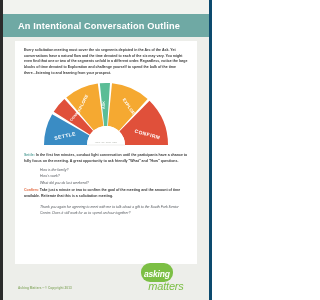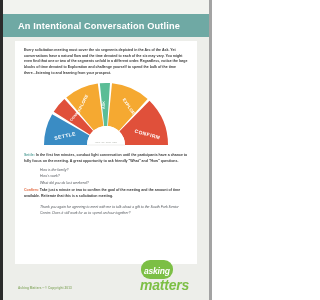--- a/index.html
+++ b/index.html
@@ -14,21 +14,21 @@
     font-family: "Liberation Sans", sans-serif;
   }
 
   #page {
     position: relative;
     width: 212px;
     height: 300px;
     background: #edeeea;
     box-sizing: border-box;
     border-left: 3px solid #2b2b2b;
-    border-right: 3px solid #a3a3a3;
+    border-right: 3px solid #0c4a6e;
     overflow: hidden;
   }
 
   
   .top-strip {
     position: absolute;
     left: 0; right: 0; top: 0;
     height: 14px;
     background: #f2f3ef;
   }
@@ -169,27 +169,28 @@
   .logo-badge span {
     font-size: 8.5px;
     font-style: italic;
     font-weight: bold;
     color: #ffffff;
     line-height: 1.15;
     letter-spacing: -0.2px;
   }
   .logo-word {
     display: block;
-    font-size: 14px;
-    font-style: italic;
-    font-weight: bold;
+    font-size: 11px;
+    font-style: italic;
+    font-weight: normal;
     color: #7cbf45;
     line-height: 1.05;
     letter-spacing: -0.2px;
     margin-top: -1px;
+    text-align: center;
   }
 </style>
 </head>
 <body>
 
 <div id="page">
 
   <div class="top-strip"></div>
 
   <div class="header-band">

